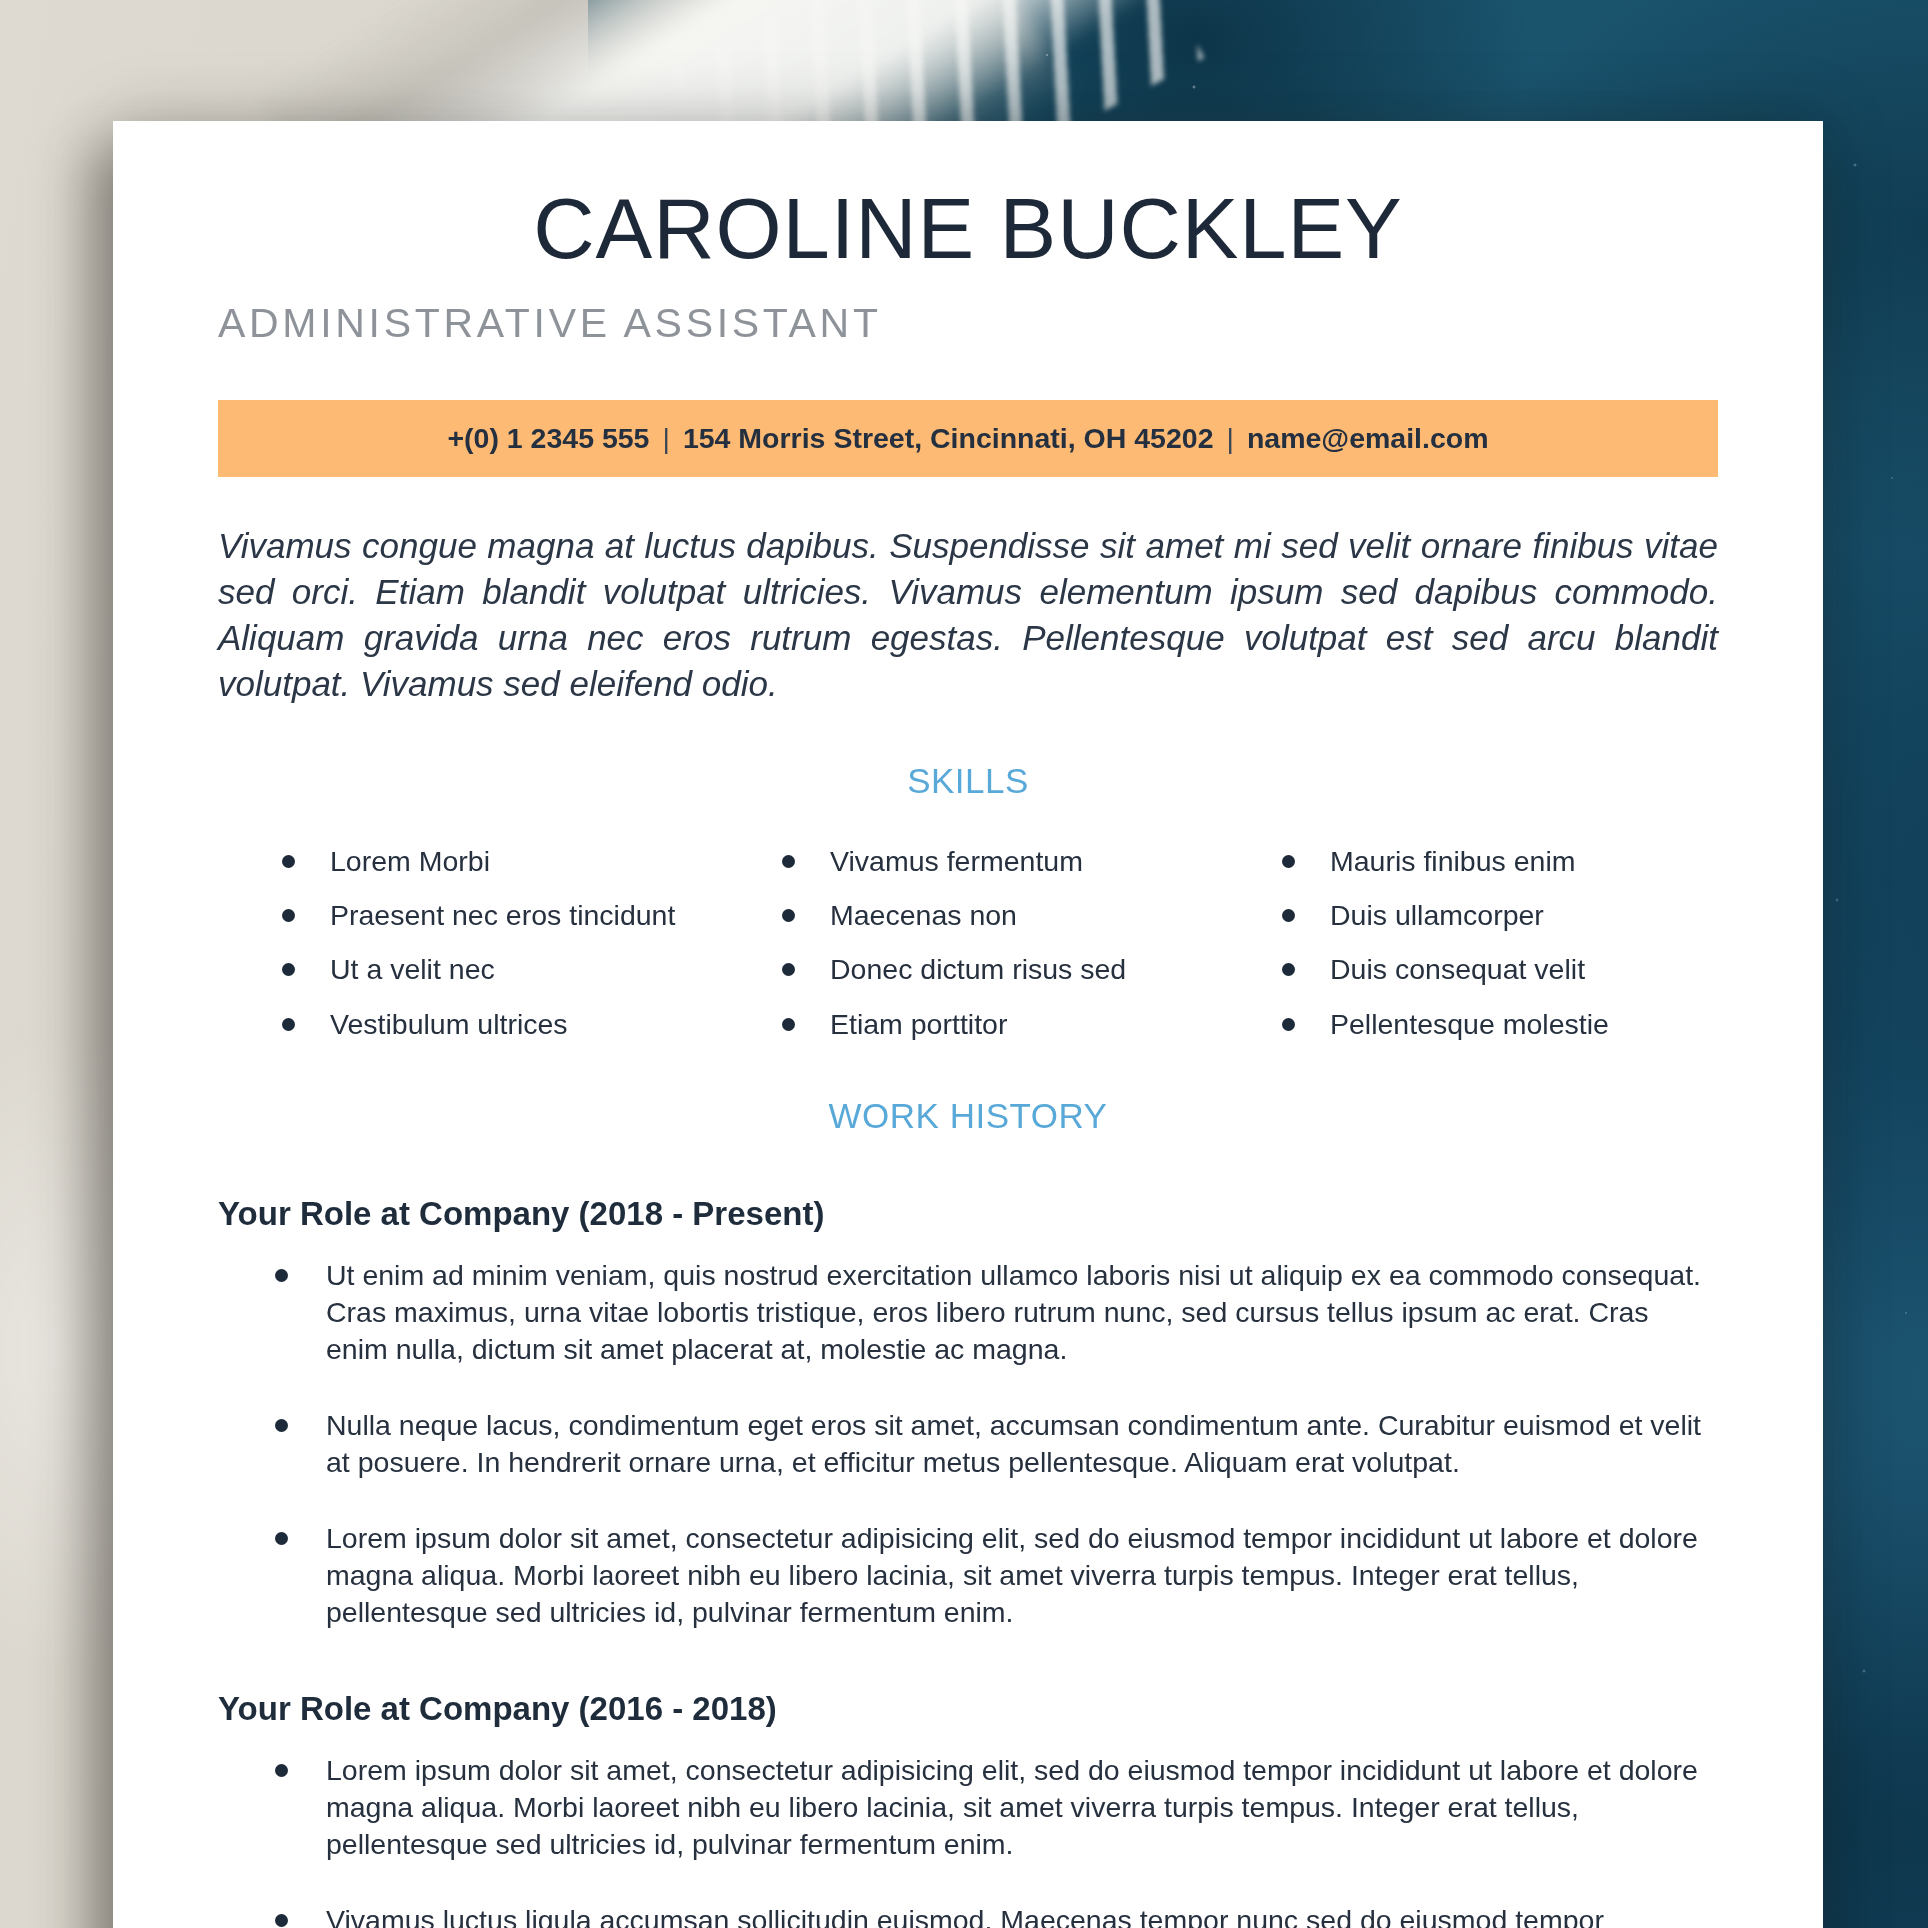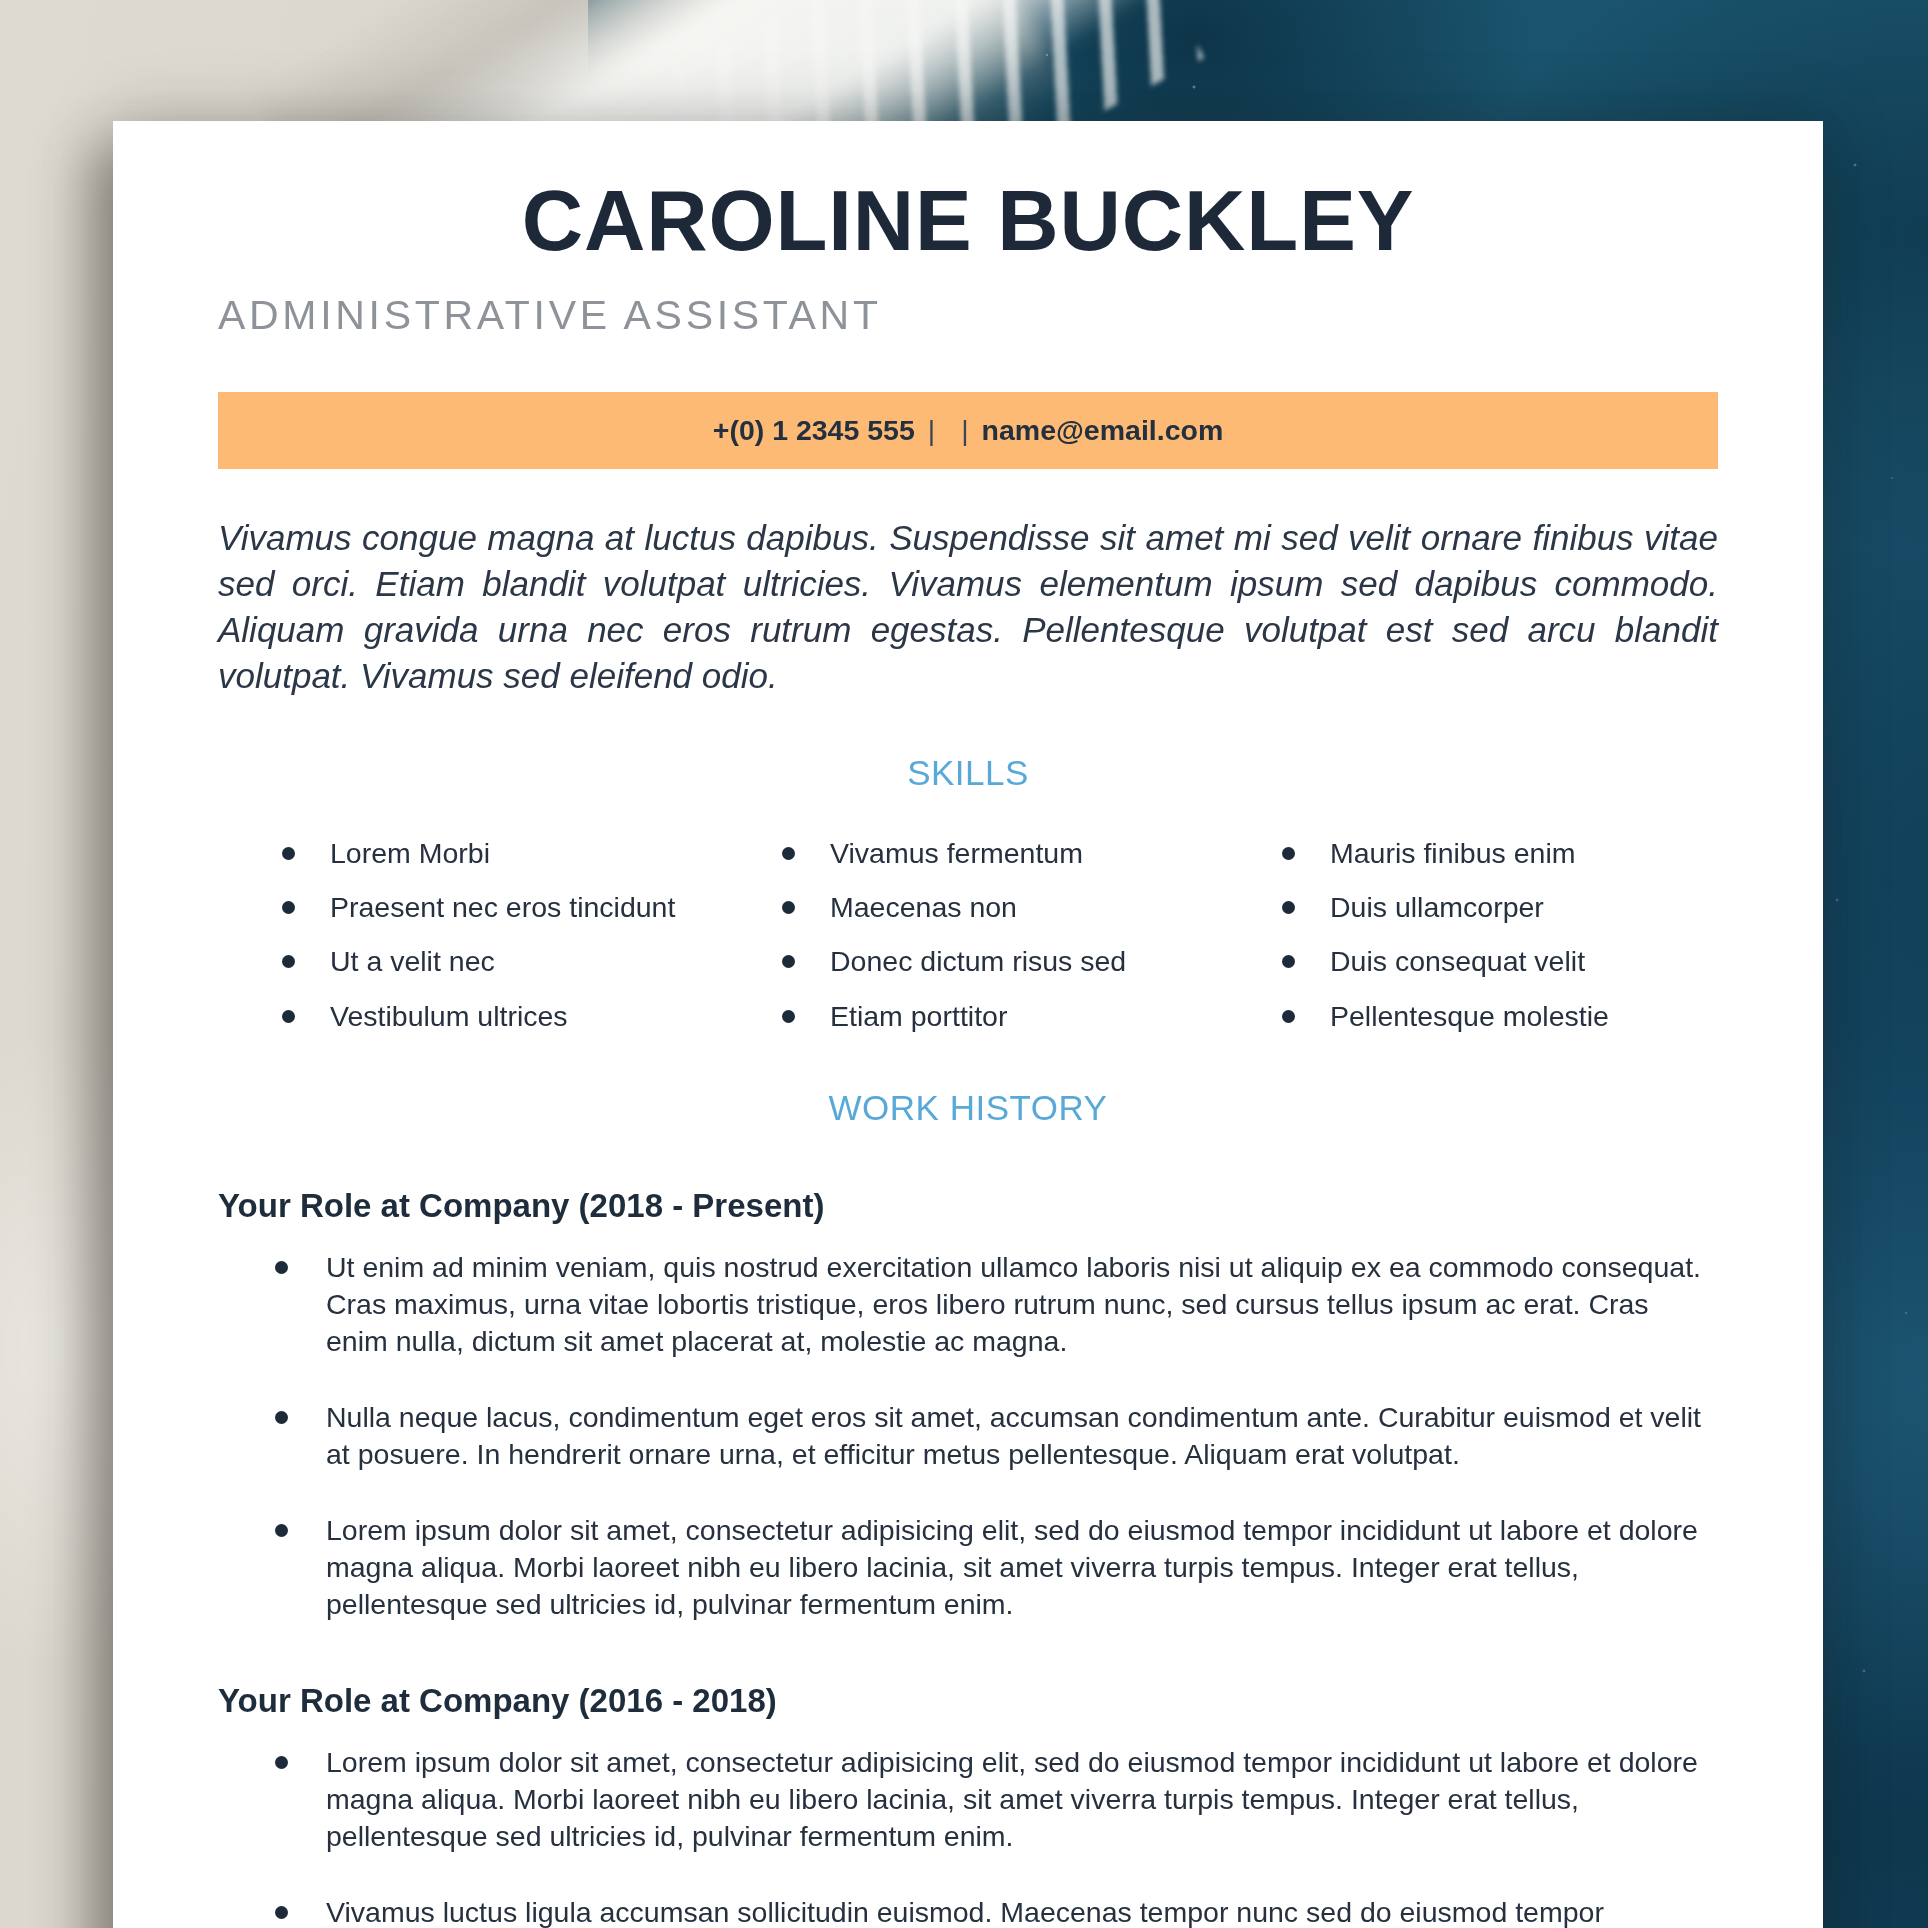--- a/index.html
+++ b/index.html
@@ -74,25 +74,25 @@
     width: 1710px;
     min-height: 2204px;
     background: #ffffff;
     box-shadow: -24px 27.5px 51px rgba(62,58,50,.45), 0 0 64px rgba(0,0,0,.22);
     box-sizing: border-box;
     padding: 51px 105px 202px 105px;
     color: #2a3444;
   }
 
   .name {
-    margin: 0;
+    margin: 8px;
     text-align: center;
     font-size: 85px;
     line-height: 1.15;
-    font-weight: 700;
+    font-weight: 400;
     letter-spacing: 0.9px;
     color: #1d2938;
   }
   .subtitle {
     margin-top: 22px;
     text-align: left;
     font-size: 41px;
     letter-spacing: 3.7px;
     color: #8e9299;
   }
@@ -181,20 +181,21 @@
 </div>
 
 <div class="page">
 
   <h1 class="name">CAROLINE BUCKLEY</h1>
   <div class="subtitle">ADMINISTRATIVE ASSISTANT</div>
 
   <div class="contact-bar">
     <span>+(0) 1 2345 555</span>
     <span class="sep">|</span>
+    <span>154 Morris Street, Cincinnati, OH 45202</span>
     <span class="sep">|</span>
     <span>name@email.com</span>
   </div>
 
   <p class="summary">Vivamus congue magna at luctus dapibus. Suspendisse sit amet mi sed velit ornare finibus vitae sed orci. Etiam blandit volutpat ultricies. Vivamus elementum ipsum sed dapibus commodo. Aliquam gravida urna nec eros rutrum egestas. Pellentesque volutpat est sed arcu blandit volutpat. Vivamus sed eleifend odio.</p>
 
   <h2 class="section-heading">SKILLS</h2>
 
   <div class="skills-grid">
     <div class="skill-col">

